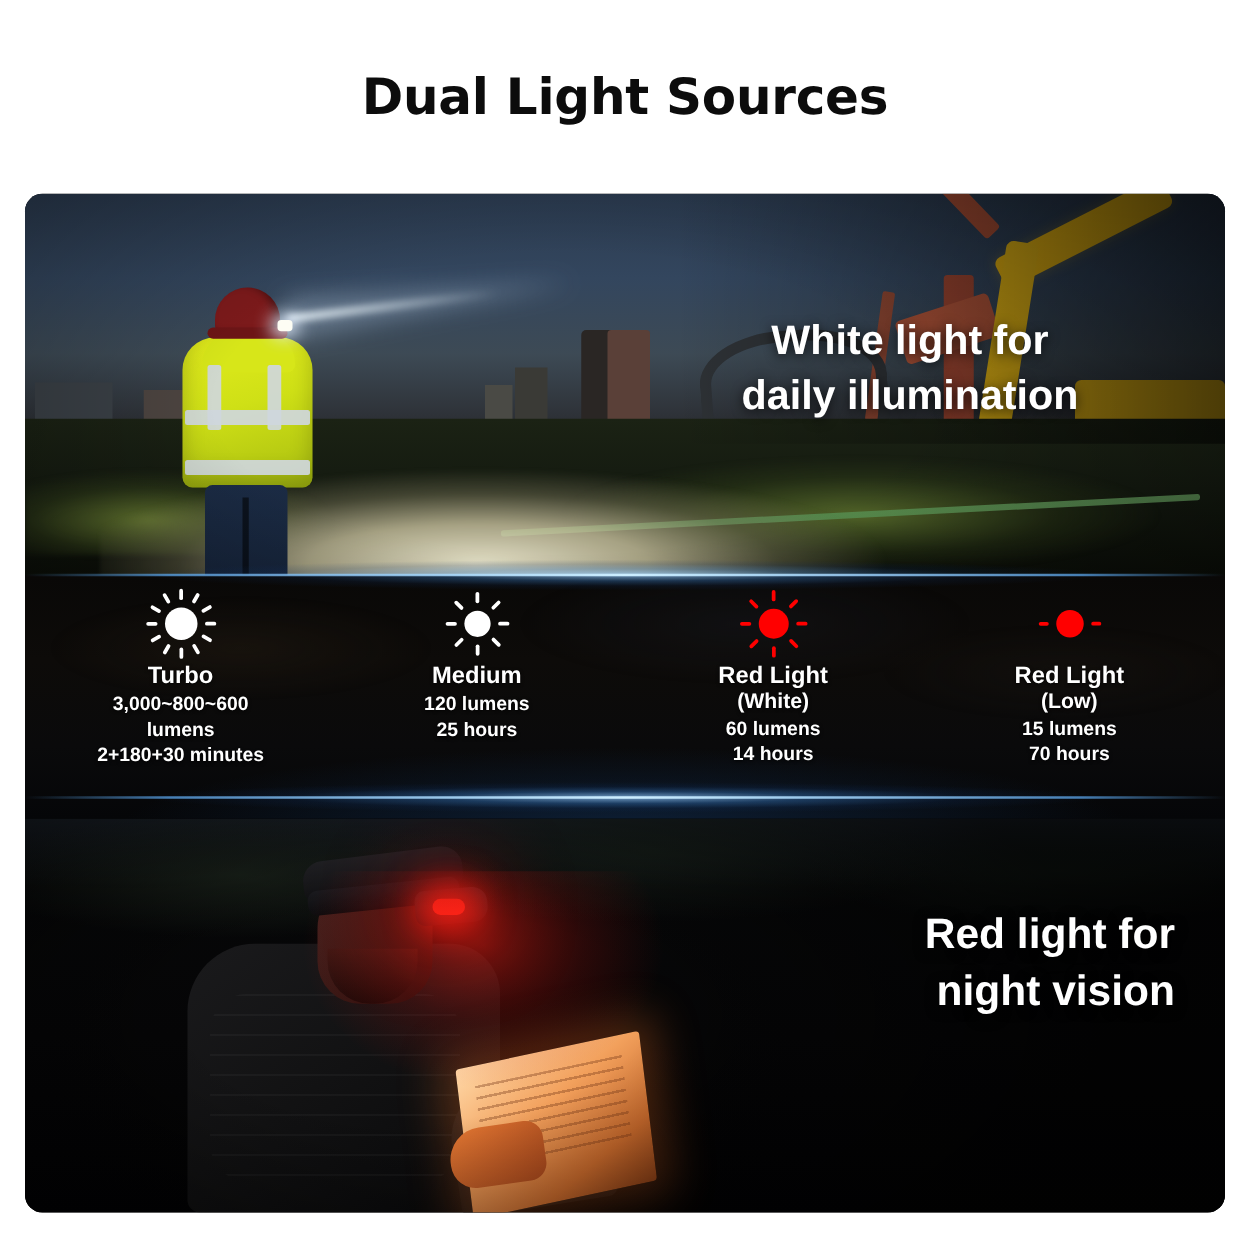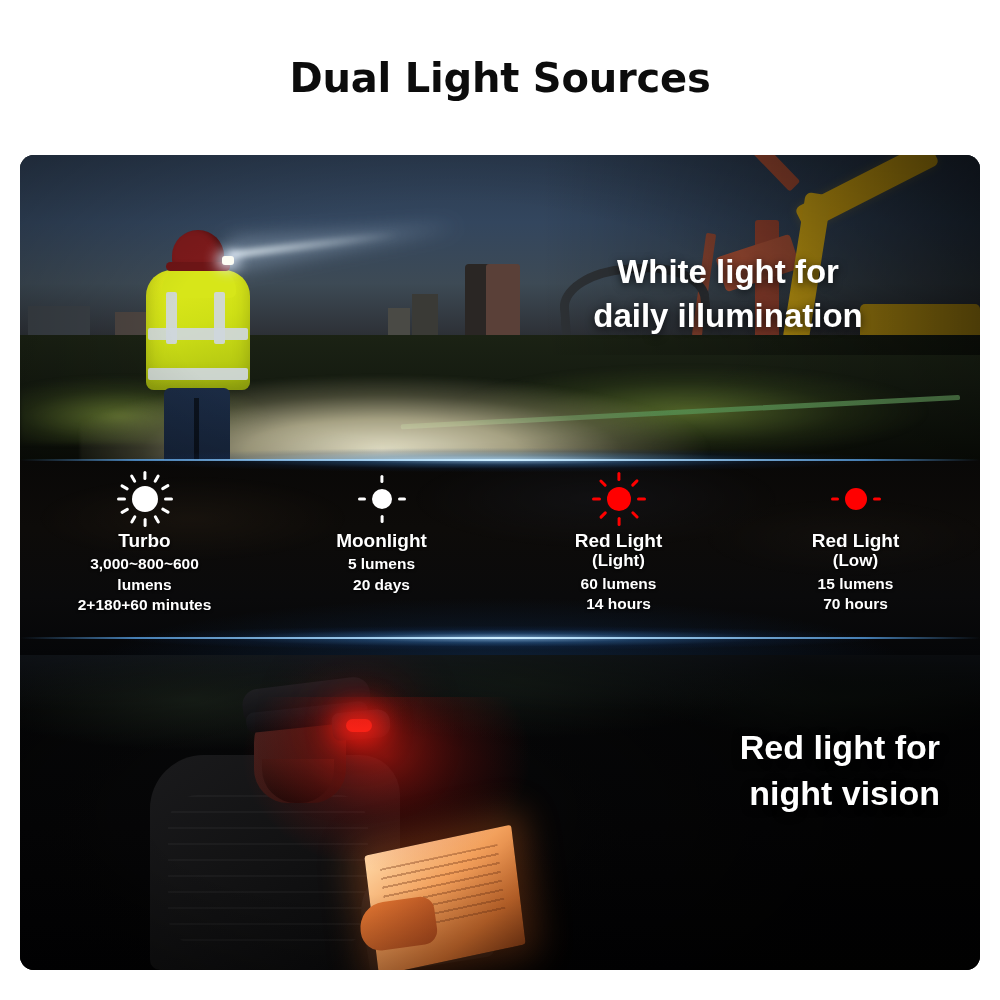--- a/index.html
+++ b/index.html
@@ -559,52 +559,56 @@
                 <div class="ray" style="width: 3.2px; height: 9px; background: rgb(255, 255, 255); transform: translate(-50%, -50%) rotate(210deg) translateY(-23.5px);"></div>
                 <div class="ray" style="width: 3.2px; height: 9px; background: rgb(255, 255, 255); transform: translate(-50%, -50%) rotate(240deg) translateY(-23.5px);"></div>
                 <div class="ray" style="width: 3.2px; height: 9px; background: rgb(255, 255, 255); transform: translate(-50%, -50%) rotate(270deg) translateY(-23.5px);"></div>
                 <div class="ray" style="width: 3.2px; height: 9px; background: rgb(255, 255, 255); transform: translate(-50%, -50%) rotate(300deg) translateY(-23.5px);"></div>
                 <div class="ray" style="width: 3.2px; height: 9px; background: rgb(255, 255, 255); transform: translate(-50%, -50%) rotate(330deg) translateY(-23.5px);"></div>
               </div>
             </div>
             <div class="m-name">Turbo</div>
             <div class="m-spec">3,000~800~600
 lumens
-2+180+60 minutes</div>
+2+180+30 minutes</div>
           </div>
           <div class="mode">
             <div class="icon-wrap">
-              <div class="sun" style="width: 54px; height: 54px;">
-                <div class="disc" style="width: 20px; height: 20px; background: rgb(255, 255, 255);"></div>
-                <div class="ray" style="width: 3.2px; height: 8px; background: rgb(255, 255, 255); transform: translate(-50%, -50%) rotate(0deg) translateY(-20px);"></div>
-                <div class="ray" style="width: 3.2px; height: 8px; background: rgb(255, 255, 255); transform: translate(-50%, -50%) rotate(90deg) translateY(-20px);"></div>
-                <div class="ray" style="width: 3.2px; height: 8px; background: rgb(255, 255, 255); transform: translate(-50%, -50%) rotate(180deg) translateY(-20px);"></div>
-                <div class="ray" style="width: 3.2px; height: 8px; background: rgb(255, 255, 255); transform: translate(-50%, -50%) rotate(270deg) translateY(-20px);"></div>
+              <div class="sun" style="width: 55px; height: 55px;">
+                <div class="disc" style="width: 21px; height: 21px; background: rgb(255, 255, 255);"></div>
+                <div class="ray" style="width: 3.2px; height: 9px; background: rgb(255, 255, 255); transform: translate(-50%, -50%) rotate(0deg) translateY(-21px);"></div>
+                <div class="ray" style="width: 3.2px; height: 9px; background: rgb(255, 255, 255); transform: translate(-50%, -50%) rotate(45deg) translateY(-21px);"></div>
+                <div class="ray" style="width: 3.2px; height: 9px; background: rgb(255, 255, 255); transform: translate(-50%, -50%) rotate(90deg) translateY(-21px);"></div>
+                <div class="ray" style="width: 3.2px; height: 9px; background: rgb(255, 255, 255); transform: translate(-50%, -50%) rotate(135deg) translateY(-21px);"></div>
+                <div class="ray" style="width: 3.2px; height: 9px; background: rgb(255, 255, 255); transform: translate(-50%, -50%) rotate(180deg) translateY(-21px);"></div>
+                <div class="ray" style="width: 3.2px; height: 9px; background: rgb(255, 255, 255); transform: translate(-50%, -50%) rotate(225deg) translateY(-21px);"></div>
+                <div class="ray" style="width: 3.2px; height: 9px; background: rgb(255, 255, 255); transform: translate(-50%, -50%) rotate(270deg) translateY(-21px);"></div>
+                <div class="ray" style="width: 3.2px; height: 9px; background: rgb(255, 255, 255); transform: translate(-50%, -50%) rotate(315deg) translateY(-21px);"></div>
               </div>
             </div>
-            <div class="m-name">Moonlight</div>
-            <div class="m-spec">5 lumens
-20 days</div>
+            <div class="m-name">Medium</div>
+            <div class="m-spec">120 lumens
+25 hours</div>
           </div>
           <div class="mode">
             <div class="icon-wrap">
               <div class="sun" style="width: 58px; height: 58px;">
                 <div class="disc" style="width: 24px; height: 24px; background: rgb(255, 0, 0);"></div>
                 <div class="ray" style="width: 3.2px; height: 9px; background: rgb(255, 0, 0); transform: translate(-50%, -50%) rotate(0deg) translateY(-22.5px);"></div>
                 <div class="ray" style="width: 3.2px; height: 9px; background: rgb(255, 0, 0); transform: translate(-50%, -50%) rotate(45deg) translateY(-22.5px);"></div>
                 <div class="ray" style="width: 3.2px; height: 9px; background: rgb(255, 0, 0); transform: translate(-50%, -50%) rotate(90deg) translateY(-22.5px);"></div>
                 <div class="ray" style="width: 3.2px; height: 9px; background: rgb(255, 0, 0); transform: translate(-50%, -50%) rotate(135deg) translateY(-22.5px);"></div>
                 <div class="ray" style="width: 3.2px; height: 9px; background: rgb(255, 0, 0); transform: translate(-50%, -50%) rotate(180deg) translateY(-22.5px);"></div>
                 <div class="ray" style="width: 3.2px; height: 9px; background: rgb(255, 0, 0); transform: translate(-50%, -50%) rotate(225deg) translateY(-22.5px);"></div>
                 <div class="ray" style="width: 3.2px; height: 9px; background: rgb(255, 0, 0); transform: translate(-50%, -50%) rotate(270deg) translateY(-22.5px);"></div>
                 <div class="ray" style="width: 3.2px; height: 9px; background: rgb(255, 0, 0); transform: translate(-50%, -50%) rotate(315deg) translateY(-22.5px);"></div>
               </div>
             </div>
             <div class="m-name">Red Light</div>
-            <div class="m-sub">(Light)</div>
+            <div class="m-sub">(White)</div>
             <div class="m-spec">60 lumens
 14 hours</div>
           </div>
           <div class="mode">
             <div class="icon-wrap">
               <div class="sun" style="width: 56px; height: 56px;">
                 <div class="disc" style="width: 22px; height: 22px; background: rgb(255, 0, 0);"></div>
                 <div class="ray" style="width: 3.2px; height: 8px; background: rgb(255, 0, 0); transform: translate(-50%, -50%) rotate(90deg) translateY(-21px);"></div>
                 <div class="ray" style="width: 3.2px; height: 8px; background: rgb(255, 0, 0); transform: translate(-50%, -50%) rotate(270deg) translateY(-21px);"></div>
               </div>

